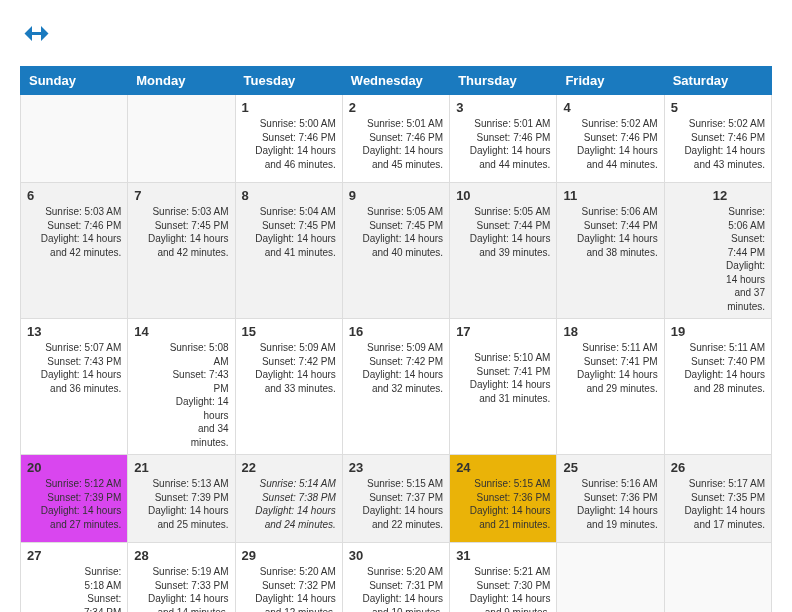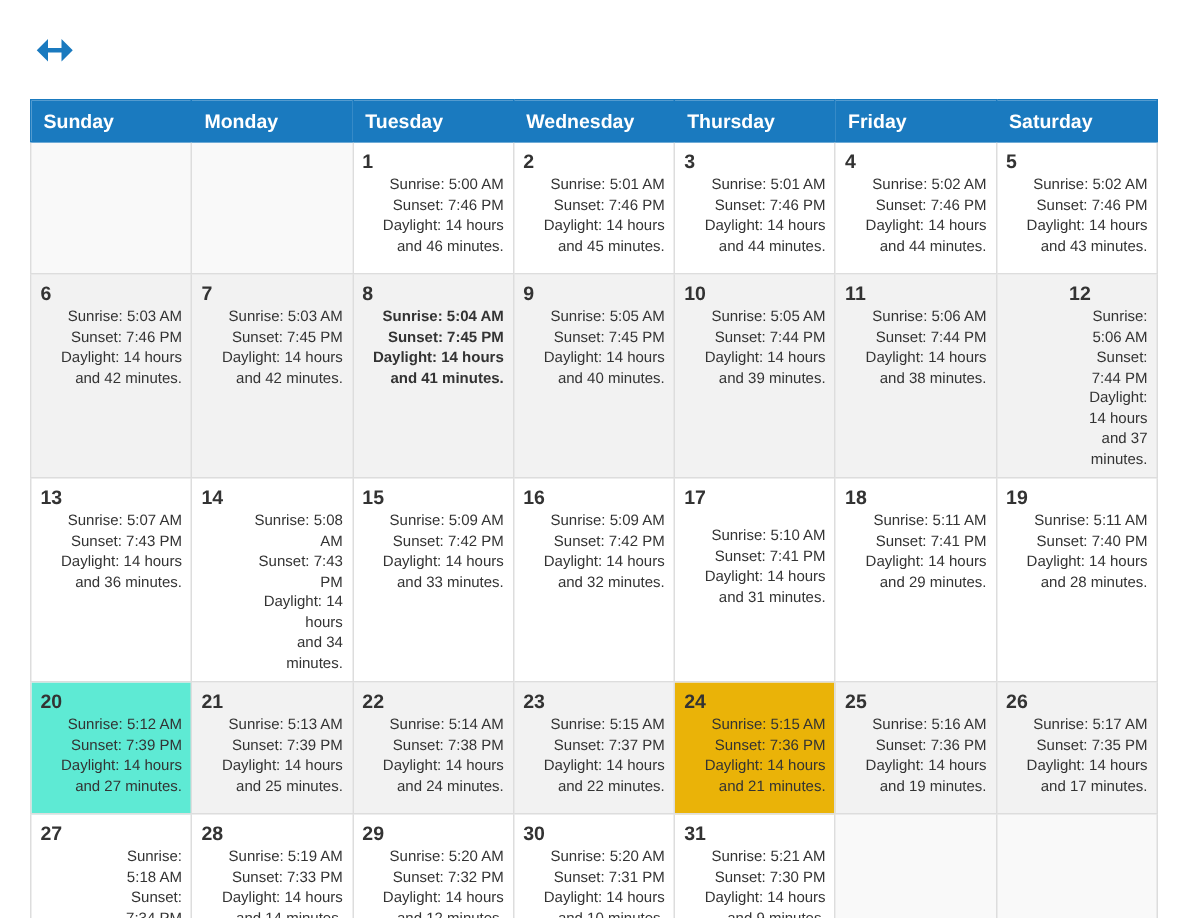--- a/index.html
+++ b/index.html
@@ -175,21 +175,21 @@
         </td>
         <td style="background: rgb(242, 242, 242);">
           <span class="day-number">7</span>
           <div class="cell-text" style="white-space: pre-line;">Sunrise: 5:03 AM
 Sunset: 7:45 PM
 Daylight: 14 hours
 and 42 minutes.</div>
         </td>
         <td style="background: rgb(242, 242, 242);">
           <span class="day-number">8</span>
-          <div class="cell-text" style="white-space: pre-line; font-weight: bold;">Sunrise: 5:04 AM
+          <div class="cell-text" style="white-space: pre-line;">Sunrise: 5:04 AM
 Sunset: 7:45 PM
 Daylight: 14 hours
 and 41 minutes.</div>
         </td>
         <td style="background: rgb(242, 242, 242);">
           <span class="day-number">9</span>
           <div class="cell-text" style="white-space: pre-line;">Sunrise: 5:05 AM
 Sunset: 7:45 PM
 Daylight: 14 hours
 and 40 minutes.</div>
@@ -261,37 +261,37 @@
         </td>
         <td>
           <span class="day-number">19</span>
           <div class="cell-text" style="white-space: pre-line;">Sunrise: 5:11 AM
 Sunset: 7:40 PM
 Daylight: 14 hours
 and 28 minutes.</div>
         </td>
       </tr>
       <tr class="week-row">
-        <td style="background: #5eead4;">
+        <td style="background: #d946ef;">
           <span class="day-number">20</span>
           <div class="cell-text" style="white-space: pre-line;">Sunrise: 5:12 AM
 Sunset: 7:39 PM
 Daylight: 14 hours
 and 27 minutes.</div>
         </td>
         <td style="background: rgb(242, 242, 242);">
           <span class="day-number">21</span>
           <div class="cell-text" style="white-space: pre-line;">Sunrise: 5:13 AM
 Sunset: 7:39 PM
 Daylight: 14 hours
 and 25 minutes.</div>
         </td>
         <td style="background: rgb(242, 242, 242);">
           <span class="day-number">22</span>
-          <div class="cell-text" style="white-space: pre-line;">Sunrise: 5:14 AM
+          <div class="cell-text" style="white-space: pre-line; font-style: italic;">Sunrise: 5:14 AM
 Sunset: 7:38 PM
 Daylight: 14 hours
 and 24 minutes.</div>
         </td>
         <td style="background: rgb(242, 242, 242);">
           <span class="day-number">23</span>
           <div class="cell-text" style="white-space: pre-line;">Sunrise: 5:15 AM
 Sunset: 7:37 PM
 Daylight: 14 hours
 and 22 minutes.</div>

